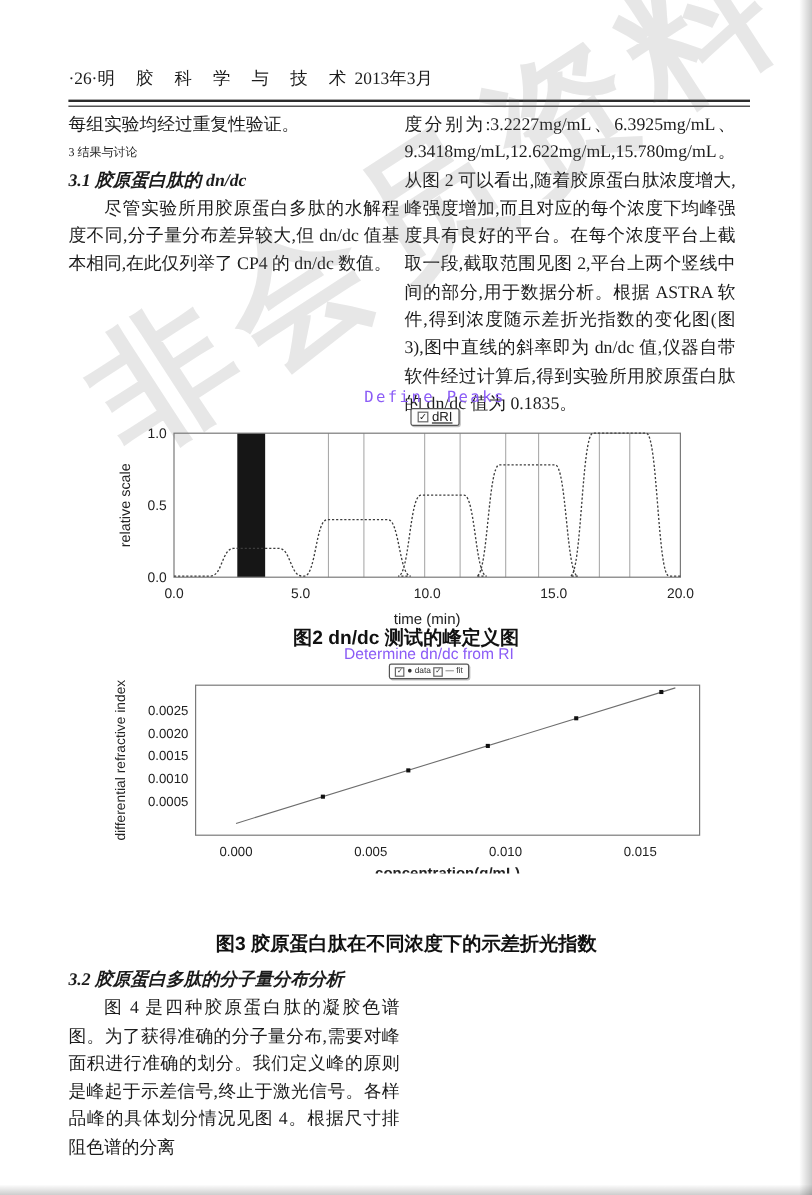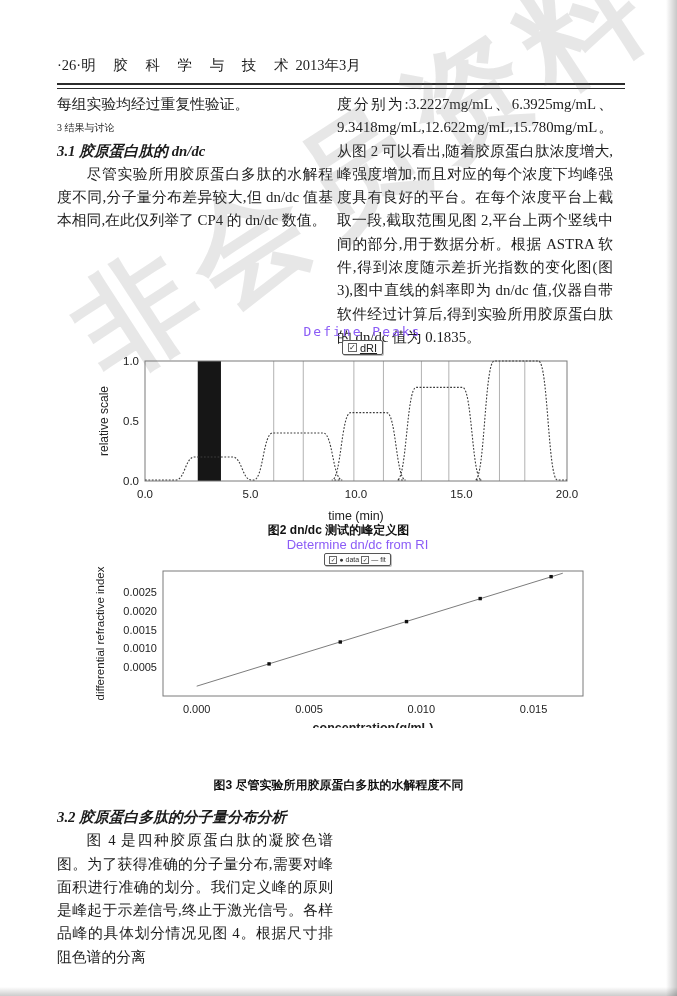--- a/index.html
+++ b/index.html
@@ -45,21 +45,21 @@
     box-shadow:1px 1px 0 rgba(0,0,0,0.25);
   }
   .legendbox .cbx{font-size:8px;line-height:8px;border:1px solid #666;width:7px;height:7px;
     display:inline-flex;align-items:center;justify-content:center;color:#222;}
   .legendbox .biglabel{font-size:11px;font-weight:normal;text-decoration:underline;color:#222;text-align:center;}
   .legendbox.tiny{height:11px;gap:2px;padding:0 4px;}
   .legendbox.tiny span{font-size:7px;color:#333;}
   .legendbox.tiny .cbx{width:6px;height:6px;font-size:6px;}
   .caption{
     position:absolute;left:0;width:100%;text-align:center;font-weight:bold;
-    font-family:"Liberation Sans","DejaVu Sans",sans-serif;font-size:12px;color:#111;
+    font-family:"Liberation Sans","DejaVu Sans",sans-serif;font-size:16px;color:#111;
   }
   .cap2{top:522px;}
   .cap3{top:777px;}
   .footer{position:absolute;top:946px;left:0;width:100%;text-align:center;
     font-size:12px;color:#2d4a4a;}
   svg text{font-family:"Liberation Sans","DejaVu Sans",sans-serif;}
 </style>
 </head>
 <body>
 
@@ -142,21 +142,21 @@
         <text x="443.5882352941176" y="147" text-anchor="middle" font-size="11" fill="#222">0.015</text>
         <text x="67" y="105.29909365558913" text-anchor="end" font-size="11" fill="#222">0.0005</text>
         <text x="67" y="86.41691842900303" text-anchor="end" font-size="11" fill="#222">0.0010</text>
         <text x="67" y="67.53474320241693" text-anchor="end" font-size="11" fill="#222">0.0015</text>
         <text x="67" y="48.65256797583082" text-anchor="end" font-size="11" fill="#222">0.0020</text>
         <text x="67" y="29.770392749244717" text-anchor="end" font-size="11" fill="#222">0.0025</text>
         <text x="283" y="166" text-anchor="middle" font-size="12.5" font-weight="bold" fill="#222">concentration(g/mL)</text>
         <text x="0" y="0" text-anchor="middle" font-size="11.5" fill="#222" transform="translate(14,67.5) rotate(-90)">differential refractive index</text>
       </svg>
   </figure>
-  <div class="caption cap3">图3  尽管实验所用胶原蛋白多肽的水解程度不同</div>
+  <div class="caption cap3">图3  胶原蛋白肽在不同浓度下的示差折光指数</div>
 
   <div class="cols bottom">
     <div class="col">
       <h4>3.2  胶原蛋白多肽的分子量分布分析</h4>
       <p>图 4 是四种胶原蛋白肽的凝胶色谱图。为了获得准确的分子量分布,需要对峰面积进行准确的划分。我们定义峰的原则是峰起于示差信号,终止于激光信号。各样品峰的具体划分情况见图 4。根据尺寸排阻色谱的分离</p>
     </div>
   </div>
 
 
   <div class="edge-right"></div>

